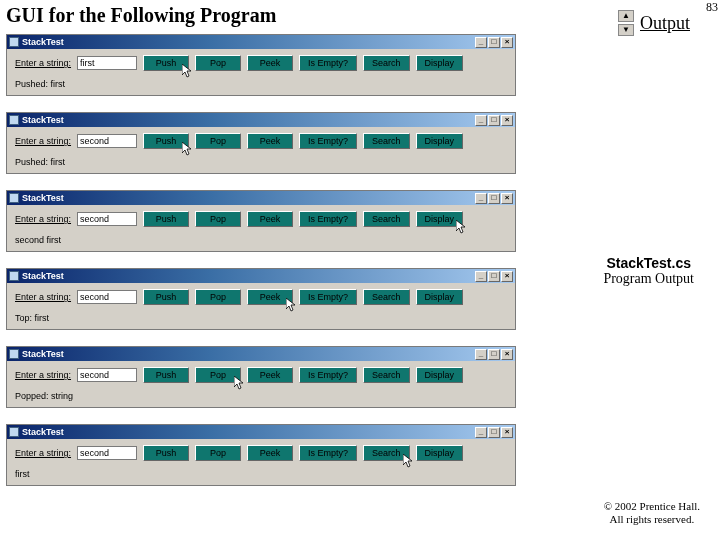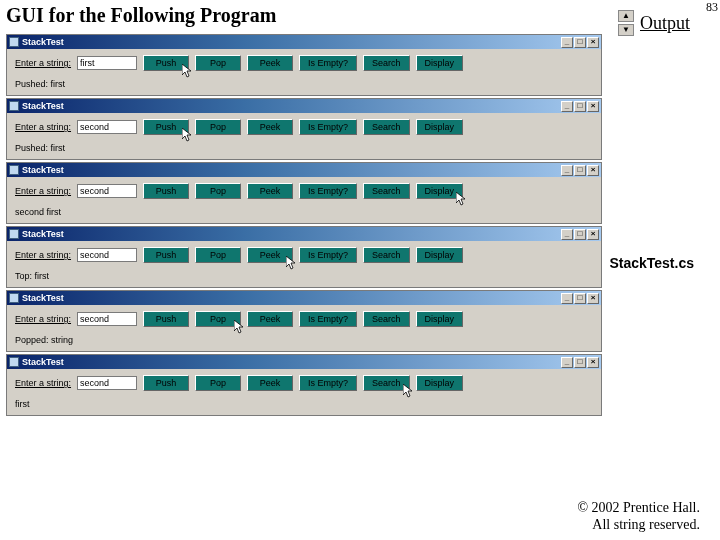--- a/index.html
+++ b/index.html
@@ -53,24 +53,24 @@
     font-size: 18px;
     text-decoration: underline;
   }
   .windows {
     position: absolute;
     top: 34px;
     left: 6px;
     width: 540px;
   }
   .win {
-    width: 596px;
+    width: 510px;
     border: 1px solid #7a7a7a;
     background: #d4d0c8;
-    margin-bottom: 2px;
+    margin-bottom: 16px;
     font-family: Tahoma, Arial, sans-serif;
     font-size: 9px;
   }
   .titlebar {
     height: 14px;
     background: linear-gradient(to right, #0a246a, #3a6ea5 40%, #a6caf0);
     color: #fff;
     display: flex;
     align-items: center;
     padding: 0 2px;
@@ -149,23 +149,23 @@
     position: absolute;
     right: 26px;
     top: 255px;
     text-align: center;
     font-size: 14px;
   }
   .sidebar-caption .mono { font-family: Liberation Sans, sans-serif; font-weight: bold; }
   .copyright {
     position: absolute;
     right: 20px;
-    bottom: 6px;
-    font-size: 14px;
-    text-align: right;
+    bottom: 14px;
+    font-size: 11px;
+    text-align: center;
     line-height: 1.2;
   }
 </style>
 </head>
 <body>
 
 <div class="slide-title">GUI for the Following Program</div>
 <div class="page-num">83</div>
 
 <div class="outline-box">
@@ -342,18 +342,19 @@
             </div></div>
           <div class="btn">Display</div>
         </div>
         <div class="row2">first</div>
       </div>
     </div>
   </div>
 
 <div class="sidebar-caption">
   <div class="mono">StackTest.cs</div>
+  <div>Program Output</div>
 </div>
 
 <div class="copyright">
   <div>© 2002 Prentice Hall.</div>
-  <div>All string reserved.</div>
+  <div>All rights reserved.</div>
 </div>
 
 </body></html>

